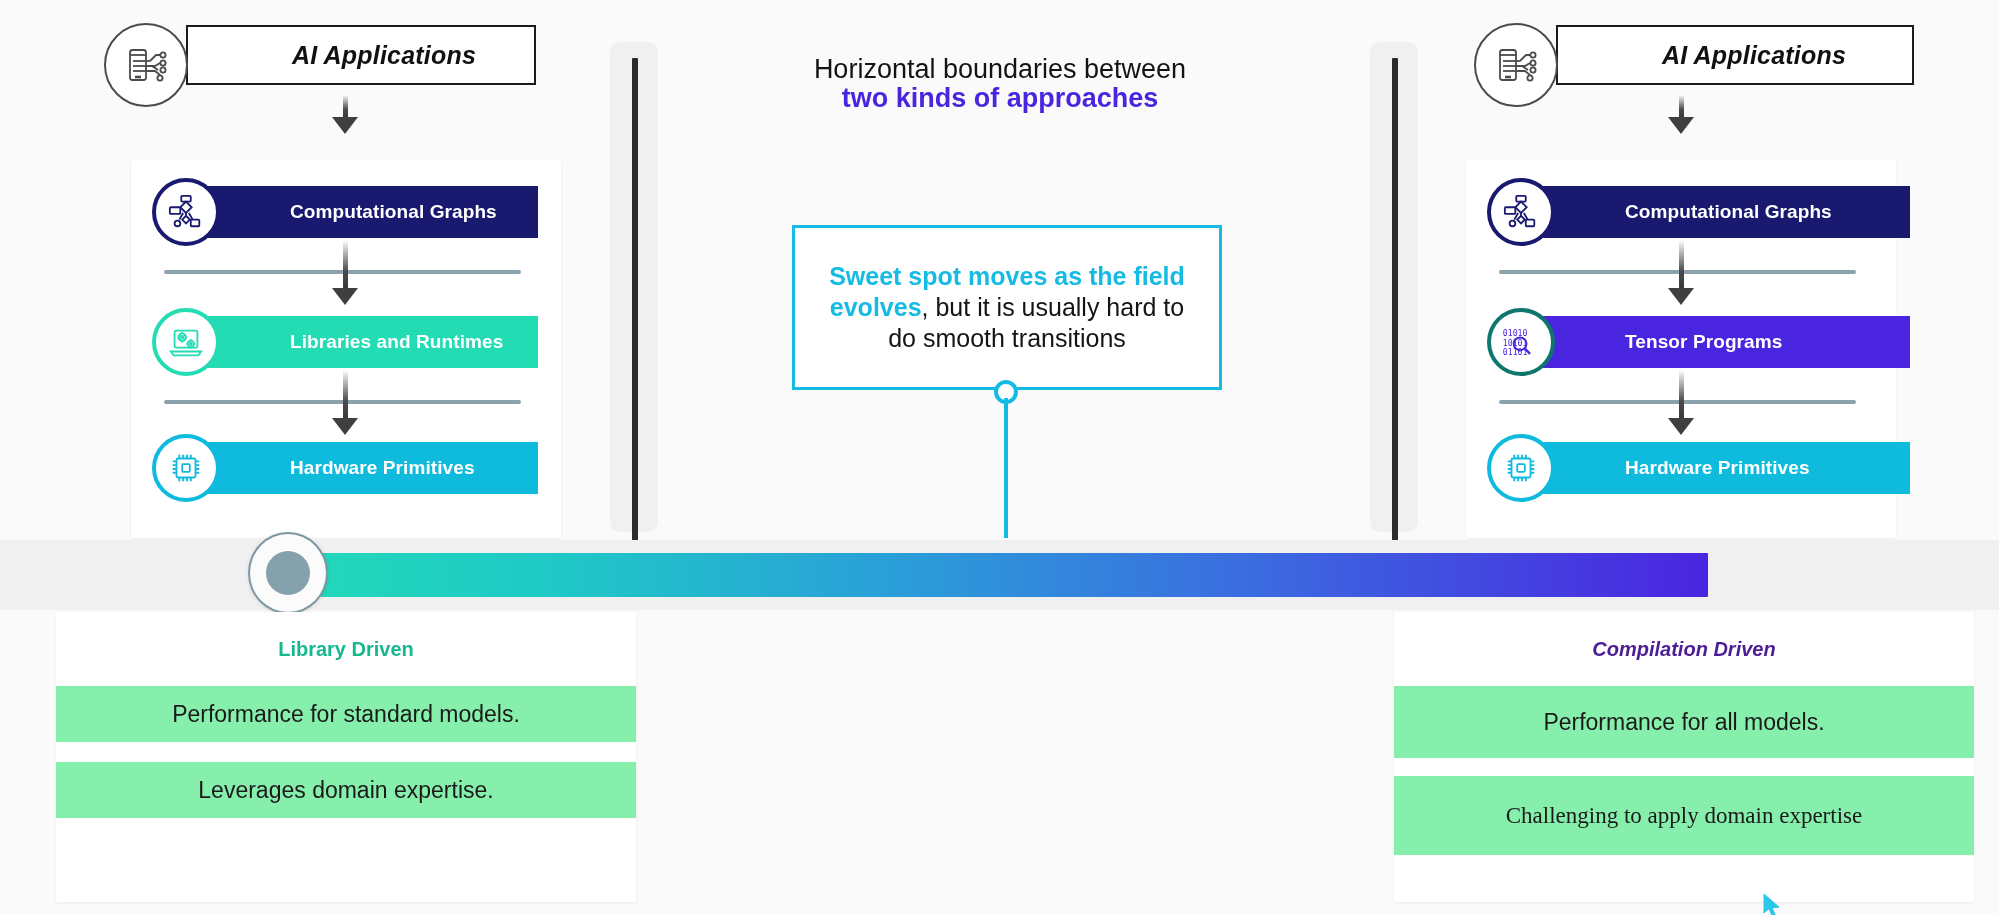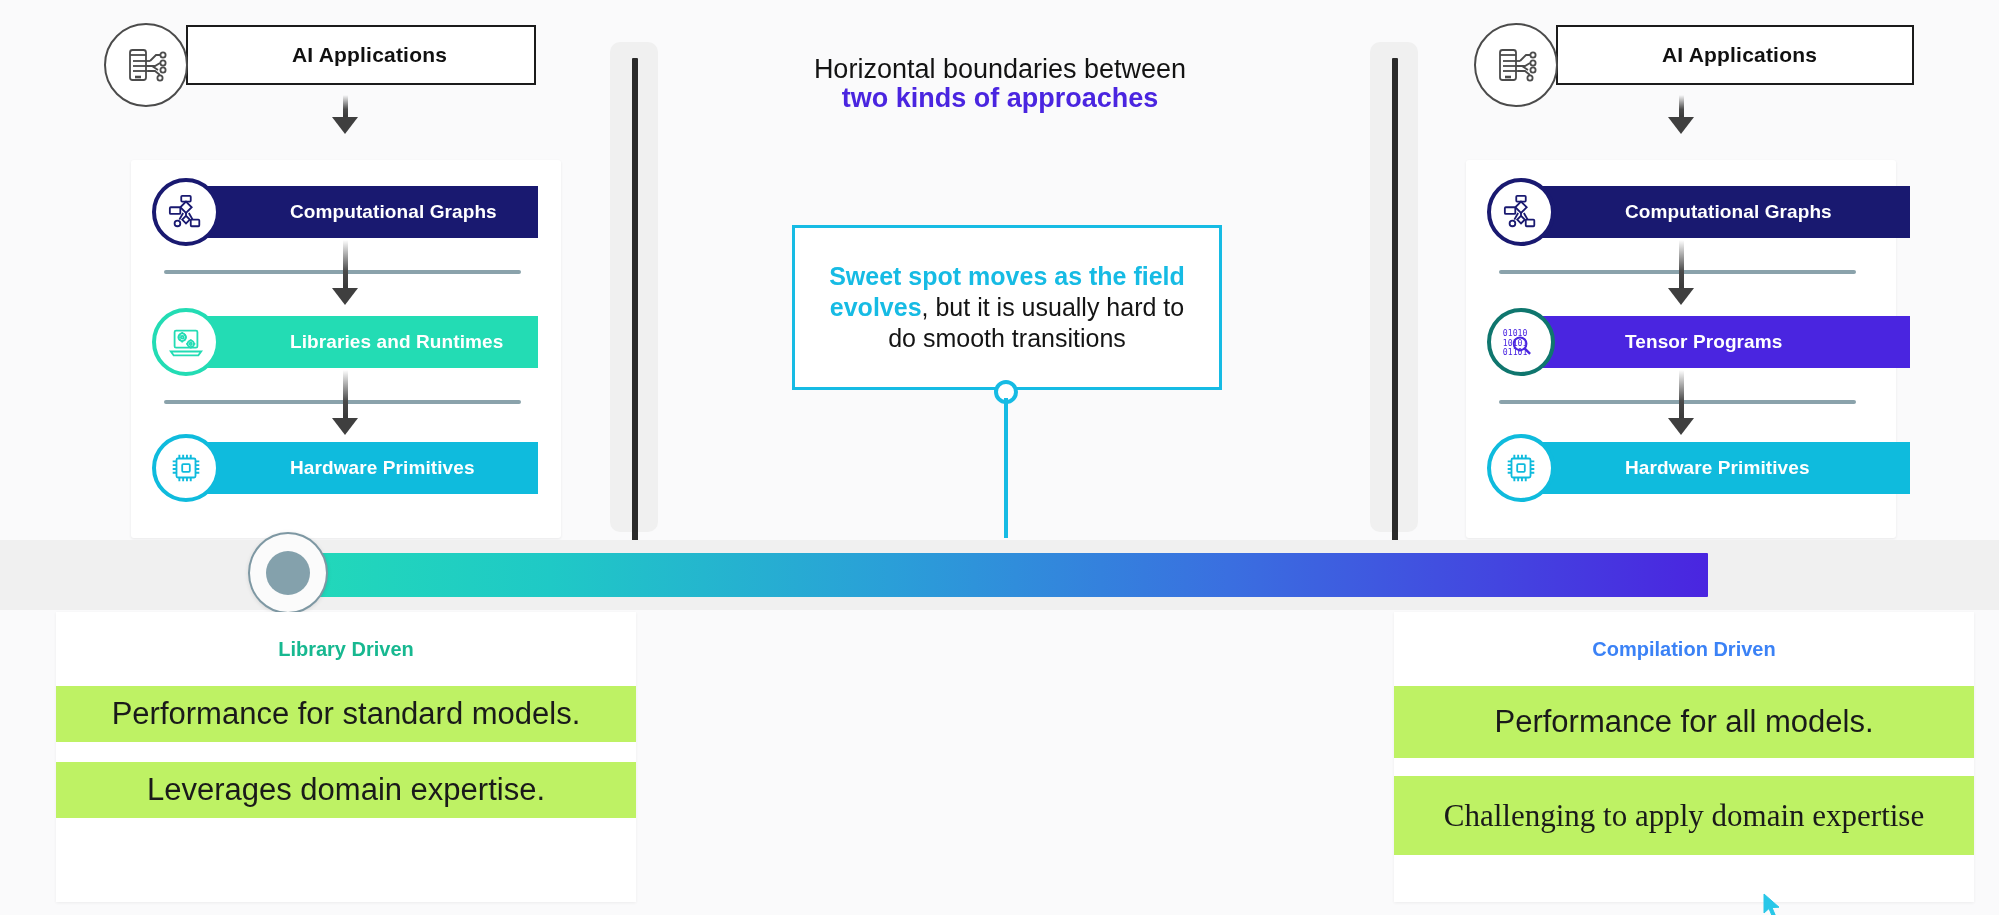--- a/index.html
+++ b/index.html
@@ -14,22 +14,22 @@
 
   
   .abs{position:absolute;}
   .hdr-box{
     position:absolute;left:82px;top:0;height:60px;
     border:2px solid #1b1b1b;background:#ffffff;
     display:flex;align-items:center;
     box-sizing:border-box;
   }
   .hdr-label{
-    font-size:21px;font-weight:bold;color:#111;
-    margin-left:104px;letter-spacing:.2px;white-space:nowrap;
+    font-size:25px;font-weight:bold;color:#111;
+    margin-left:104px;letter-spacing:.2px;white-space:nowrap;font-style:italic;
   }
   .hdr-icon{
     position:absolute;left:0;top:-2px;width:84px;height:84px;border-radius:50%;
     background:#fff;border:2.5px solid #4b4b4b;box-sizing:border-box;
     display:flex;align-items:center;justify-content:center;z-index:3;
   }
 
   
   .arrow-down{position:absolute;width:26px;}
   .arrow-down .shaft{
@@ -103,21 +103,21 @@
   .knob i{display:block;width:44px;height:44px;border-radius:50%;background:#84a1ac;}
 
   
   .tbl{position:absolute;background:#ffffff;box-shadow:0 1px 3px rgba(0,0,0,.06);}
   .tbl-title{
     height:74px;display:flex;align-items:center;justify-content:center;
     font-size:20px;font-weight:bold;background:#ffffff;
   }
   .tbl-row{
     display:flex;align-items:center;justify-content:center;
-    font-size:31px;color:#1a1a1a;background:#bef264;text-align:right;
+    font-size:23px;color:#1a1a1a;background:#86efac;text-align:right;
   }
   .tbl-gap{background:#ffffff;}
 
   
   .cursor{position:absolute;}
 </style>
 </head>
 <body>
 
 <div class="stage">
@@ -332,21 +332,21 @@
   <div class="tbl" style="left:56px;top:612px;width:580px;height:290px;">
     <div class="tbl-title" style="color:#17b890;">Library Driven</div>
     <div class="tbl-row" style="height:56px;">Performance for standard models.</div>
     <div class="tbl-gap" style="height:10px;"></div>
     <div class="tbl-gap" style="height:10px;"></div>
     <div class="tbl-row" style="height:56px;">Leverages domain expertise.</div>
     <div class="tbl-gap" style="height:22px;"></div>
   </div>
 
   <div class="tbl" style="left:1394px;top:612px;width:580px;height:290px;">
-    <div class="tbl-title" style="color:#3b82f6;">Compilation Driven</div>
+    <div class="tbl-title" style="color:#4c1d95;font-style:italic;">Compilation Driven</div>
     <div class="tbl-row" style="height:72px;">Performance for all models.</div>
     <div class="tbl-gap" style="height:18px;"></div>
     <div class="tbl-row" style="height:79px;font-family:Liberation Serif, serif;">Challenging to apply domain expertise</div>
     <div class="tbl-gap" style="height:26px;"></div>
   </div>
 
   <div class="cursor" style="left:1762px;top:893px;">
     <svg width="20" height="26" viewBox="0 0 20 26">
       <path d="M2 1 L2 20 L7 15.5 L10.5 24 L13.5 22.7 L10 14.6 L17 14.2 Z" fill="#29c7e8" stroke="#29c7e8" stroke-width="1"></path>
     </svg>

